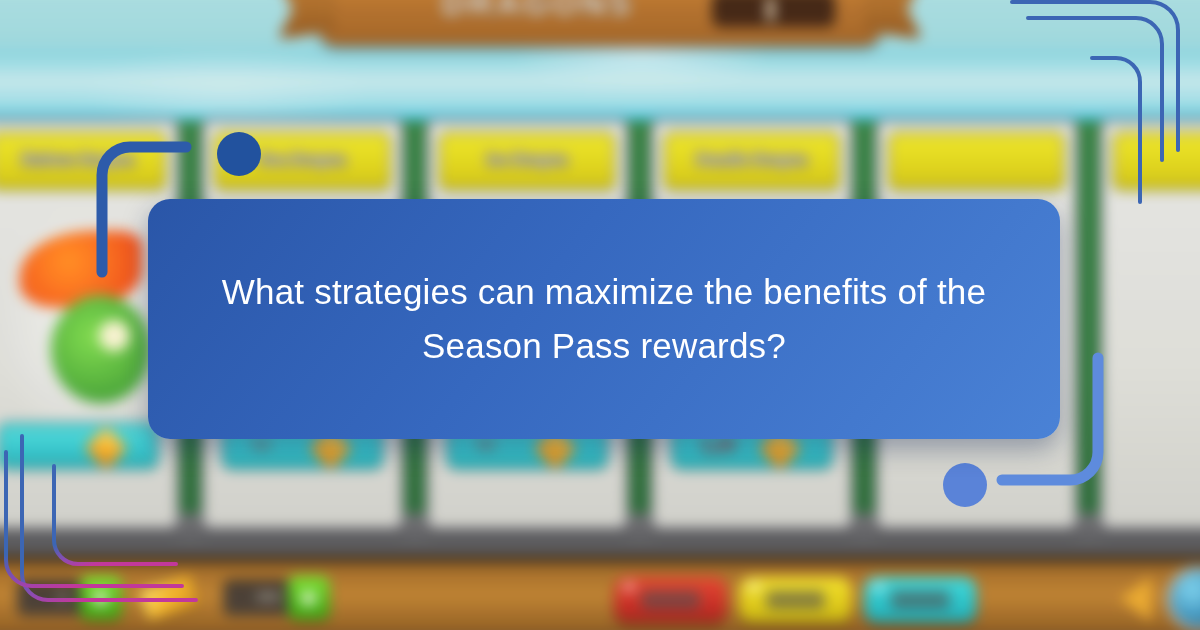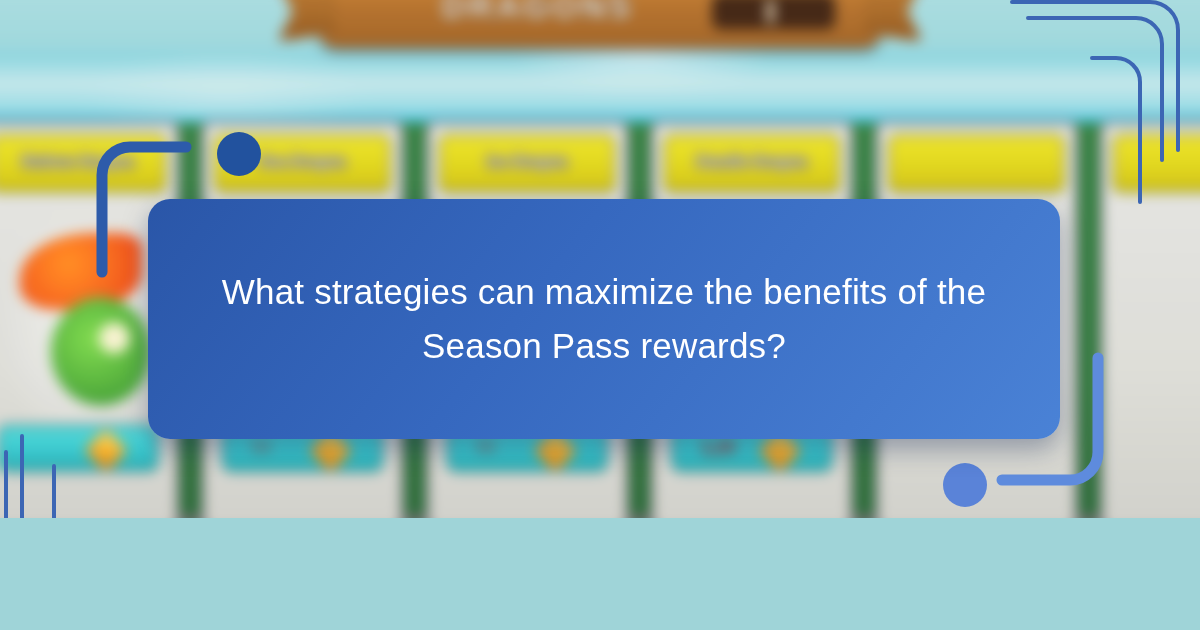--- a/index.html
+++ b/index.html
@@ -7,21 +7,21 @@
 
   html, body {
     width:1200px; height:630px;
     overflow:hidden;
     font-family:"Liberation Sans", sans-serif;
     background:#9fd4d8;
   }
 
   .stage {
     position:relative;
-    width:1200px; height:518px;
+    width:1200px; height:630px;
     overflow:hidden;
   }
 
   
   .bg-wrap {
     position:absolute; inset:0;
     filter:blur(6px) saturate(1.05);
     transform:scale(1.04);
   }
 

